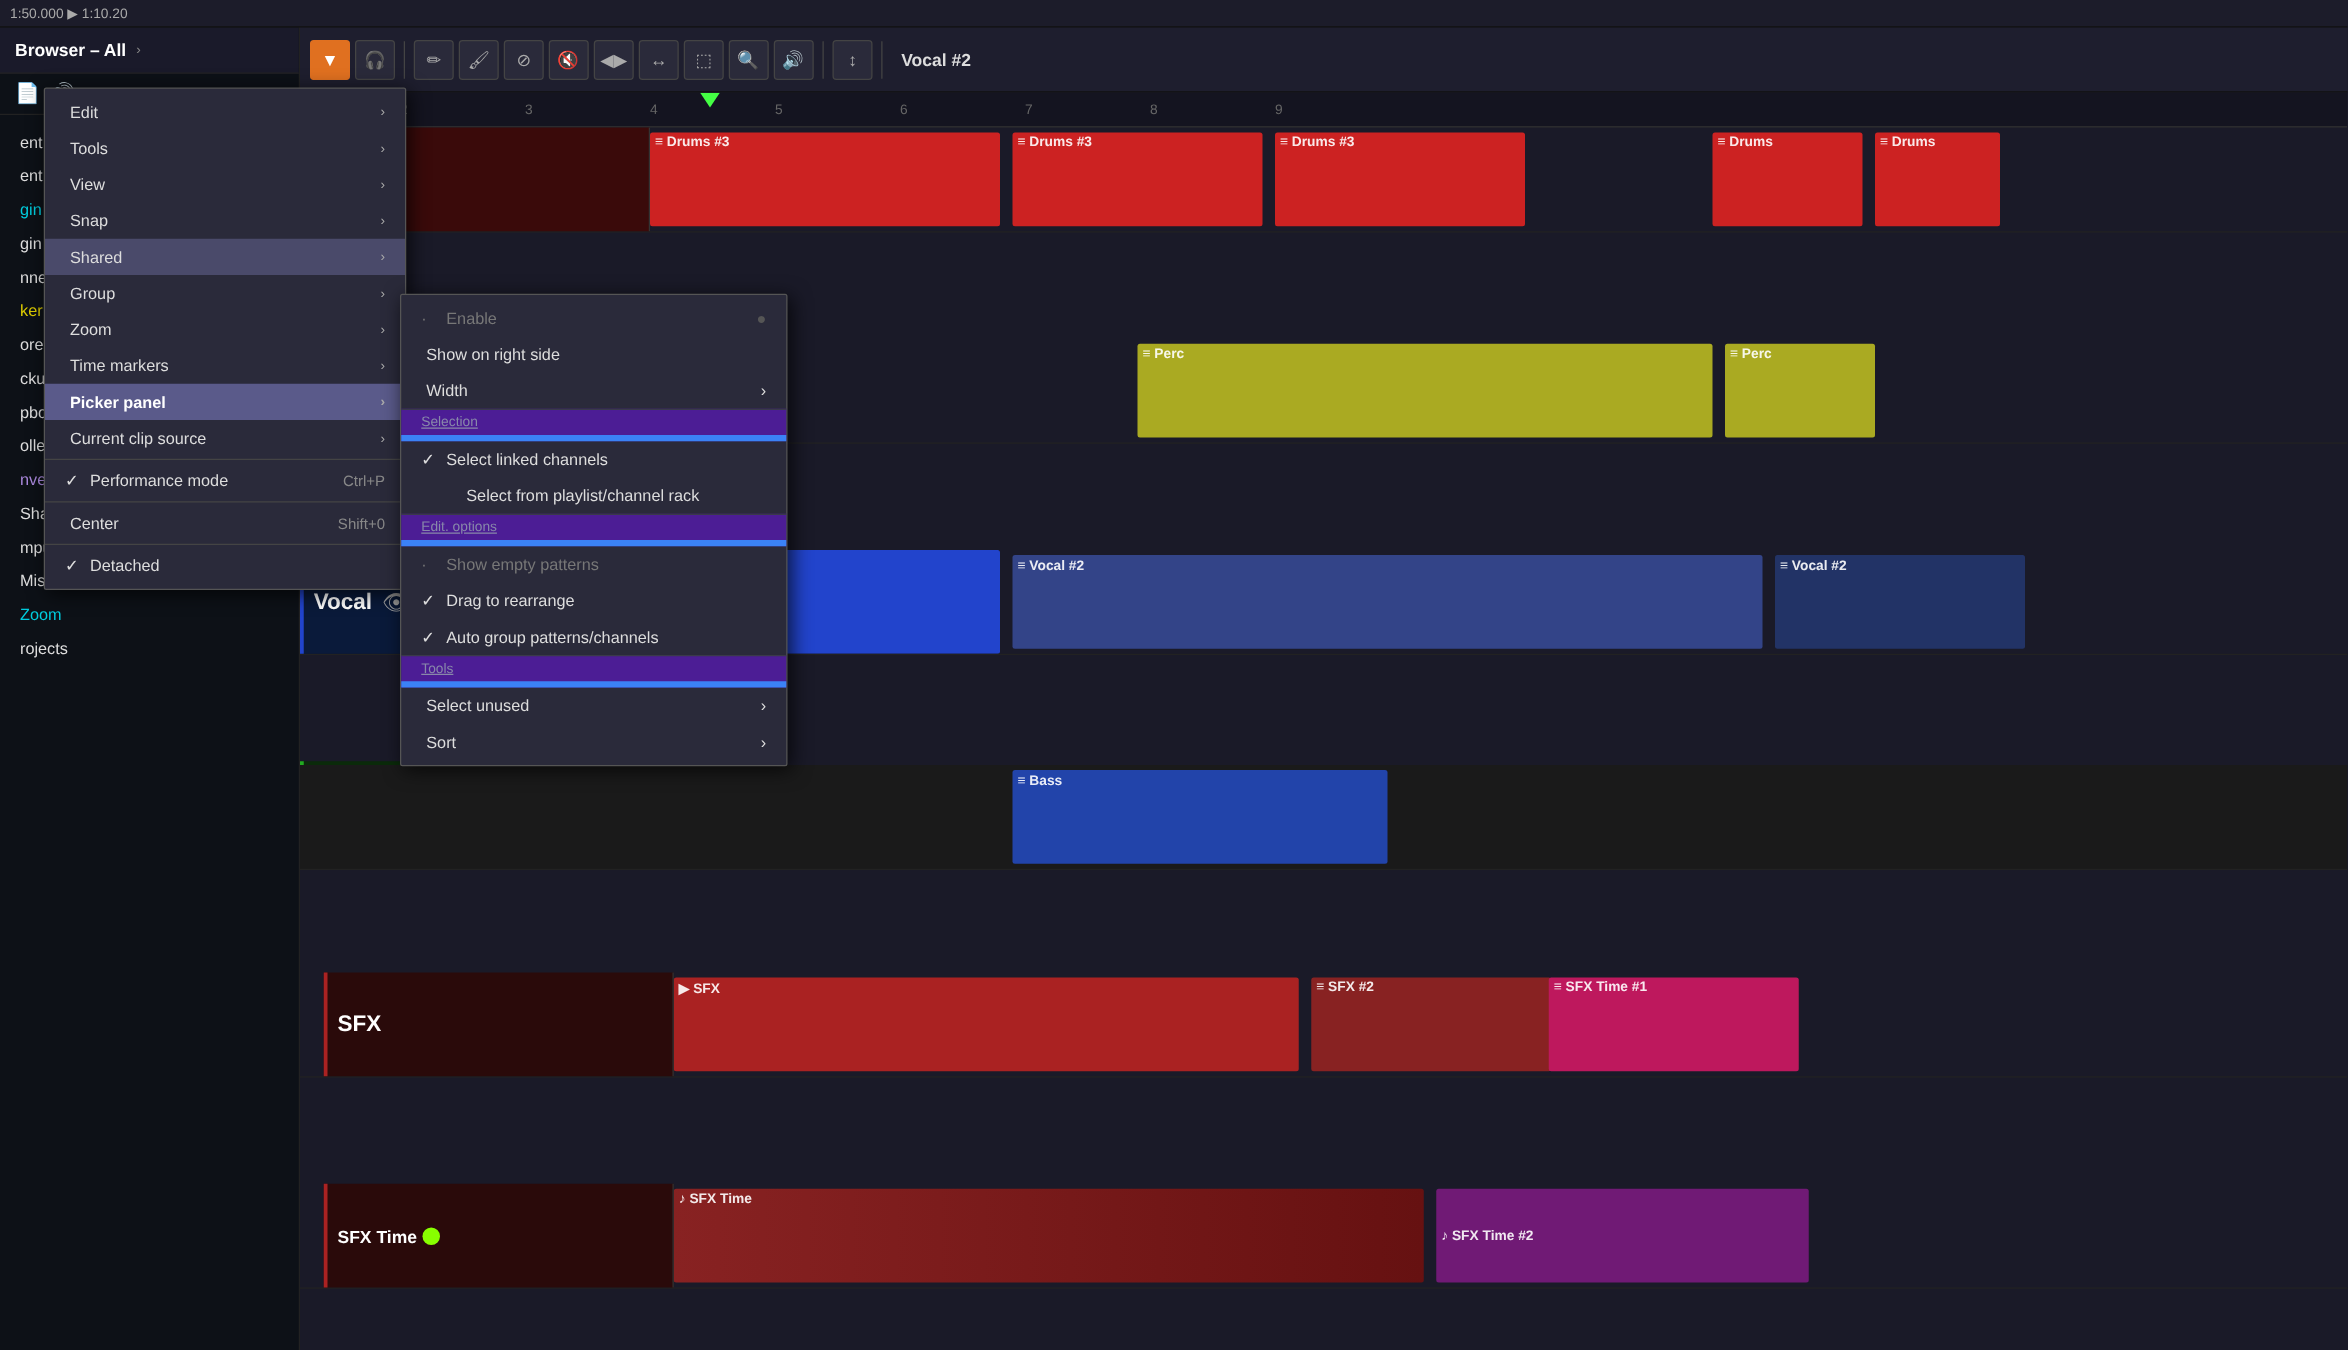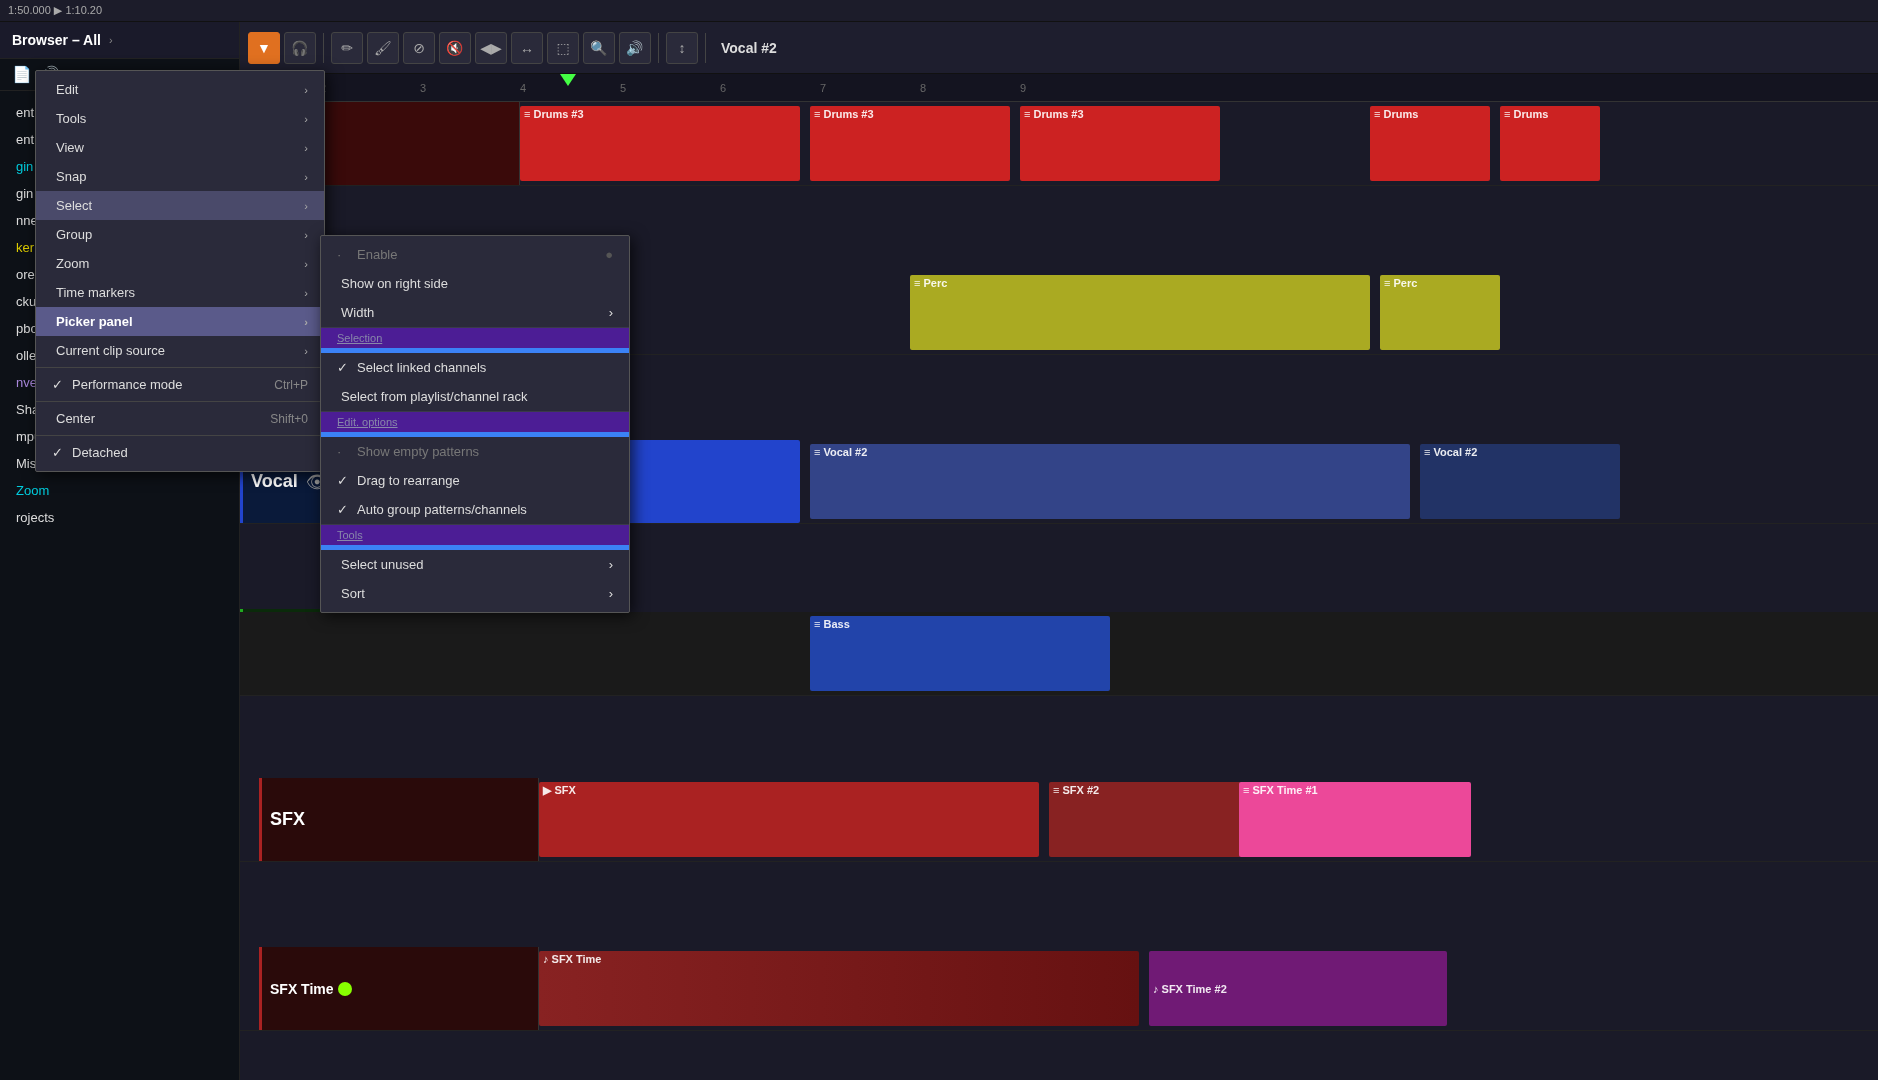--- a/index.html
+++ b/index.html
@@ -451,21 +451,21 @@
       <div class="track-header">
         <span class="track-label">SFX</span>
       </div>
       <div class="track-clips">
         <div class="clip clip-sfx" style="left:0;width:500px;">
           <span class="clip-label">▶ SFX</span>
         </div>
         <div class="clip" style="left:510px;width:192px;background:#882222;">
           <span class="clip-label">≡ SFX #2</span>
         </div>
-        <div class="clip" style="left:700px;width:232px;background:#ec4899;">
+        <div class="clip" style="left:700px;width:200px;background:#be185d;">
           <span class="clip-label">≡ SFX Time #1</span>
         </div>
       </div>
     </div>
 
     <div class="track track-sfx" style="top:425px;">
       <div class="track-header">
         <span class="track-label" style="font-size:14px;">SFX Time</span>
         <span style="width:14px;height:14px;background:#88ff00;border-radius:50%;margin-left:4px;display:inline-block;"></span>
       </div>
@@ -498,21 +498,21 @@
   </div>
   <div class="menu-item">
     <span>View</span>
     <span class="arrow">›</span>
   </div>
   <div class="menu-item">
     <span>Snap</span>
     <span class="arrow">›</span>
   </div>
   <div class="menu-item highlighted">
-    <span>Select</span>
+    <span>Shared</span>
     <span class="arrow">›</span>
   </div>
   <div class="menu-item">
     <span>Group</span>
     <span class="arrow">›</span>
   </div>
   <div class="menu-item">
     <span>Zoom</span>
     <span class="arrow">›</span>
   </div>
@@ -557,21 +557,21 @@
   </div>
   <div class="sub-menu-item">
     <span>Width</span>
     <span class="arrow">›</span>
   </div>
   <div class="sub-section-header">Selection</div>
   <div class="sub-menu-item has-check">
     <span class="check-mark">✓</span>
     <span>Select linked channels</span>
   </div>
-  <div class="sub-menu-item" style="">
+  <div class="sub-menu-item" style="margin-left:32px;">
     <span>Select from playlist/channel rack</span>
   </div>
   <div class="sub-section-header">Edit. options</div>
   <div class="sub-menu-item dimmed">
     <span class="check-mark">·</span>
     <span>Show empty patterns</span>
   </div>
   <div class="sub-menu-item has-check">
     <span class="check-mark">✓</span>
     <span>Drag to rearrange</span>

